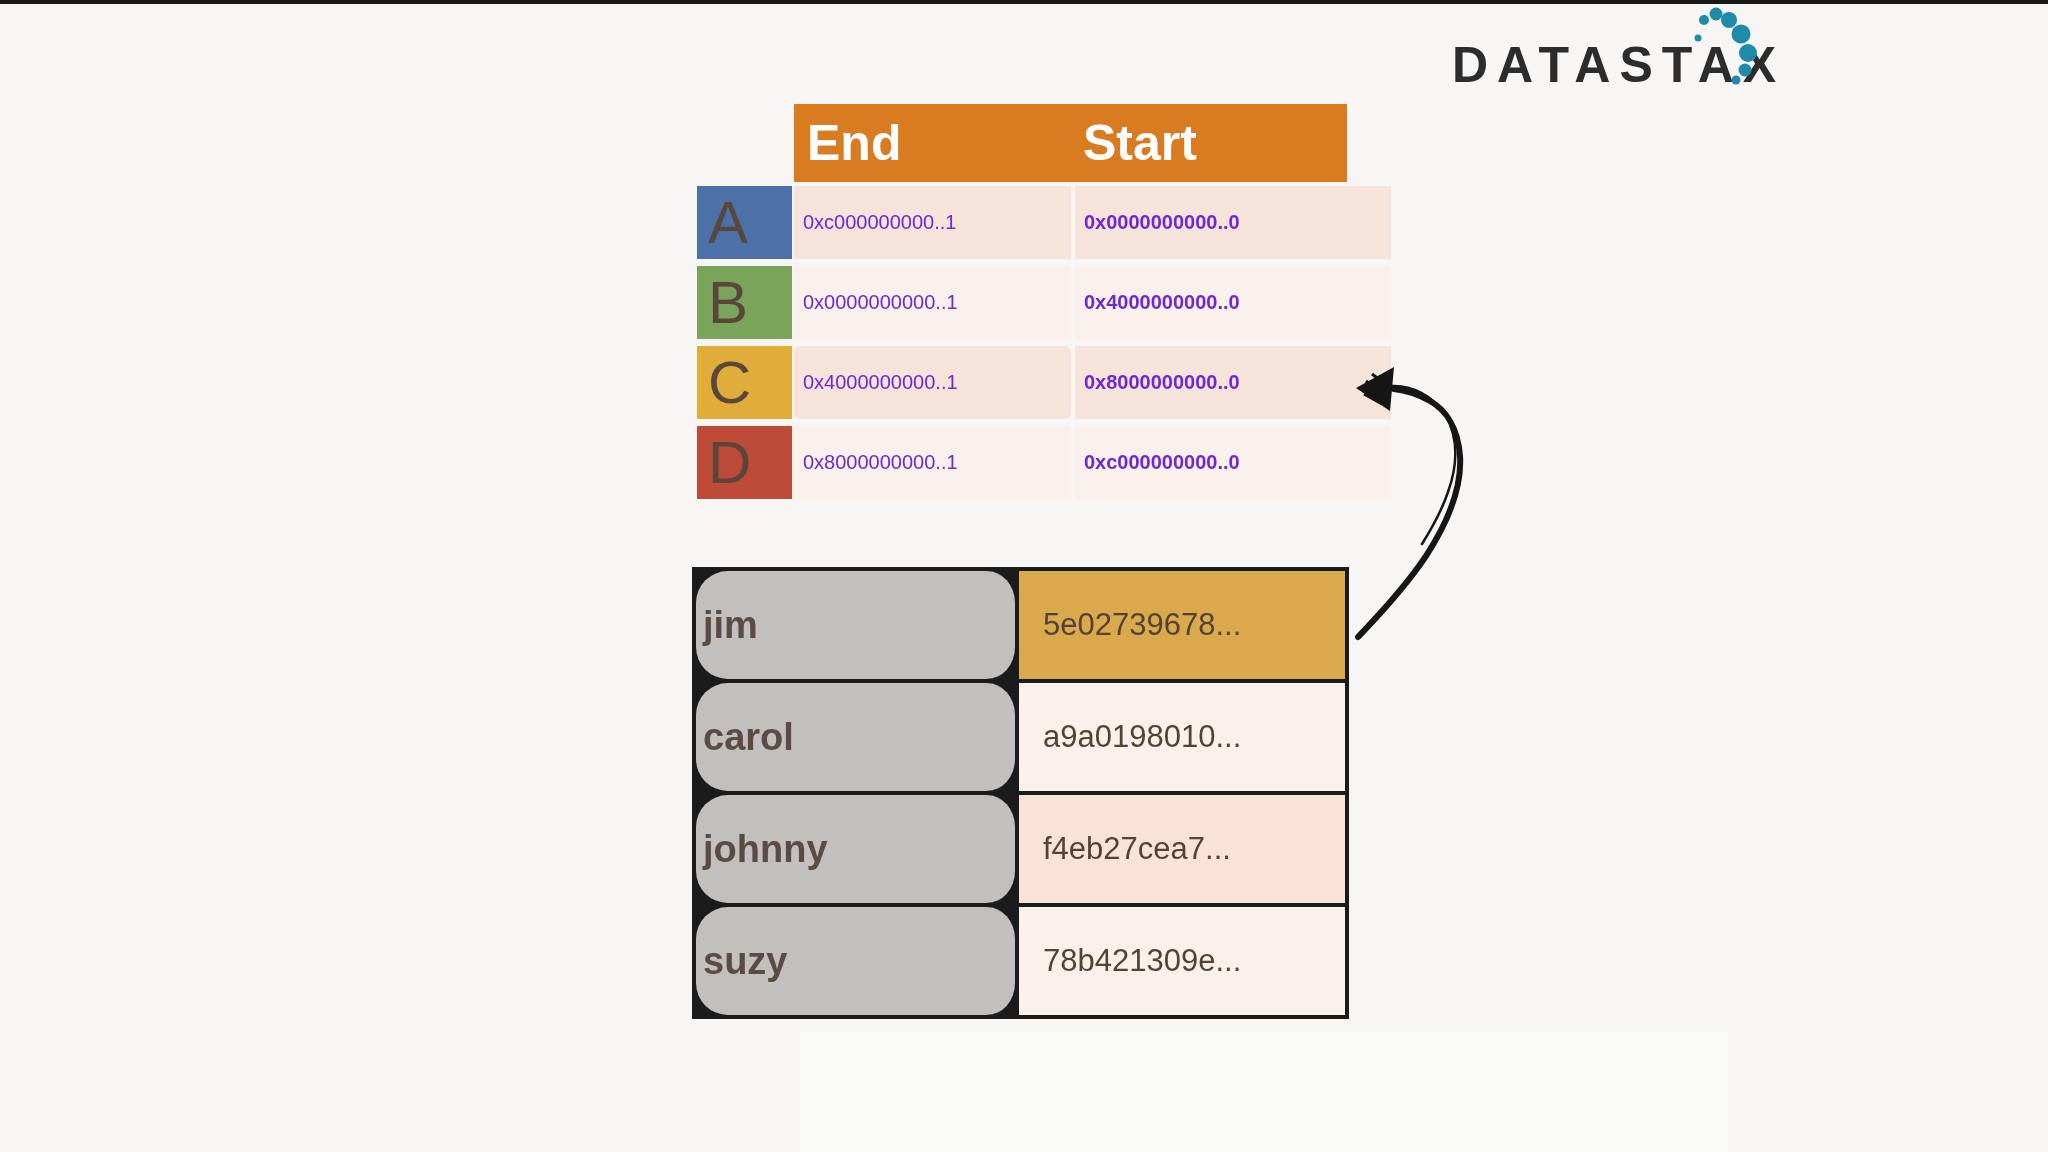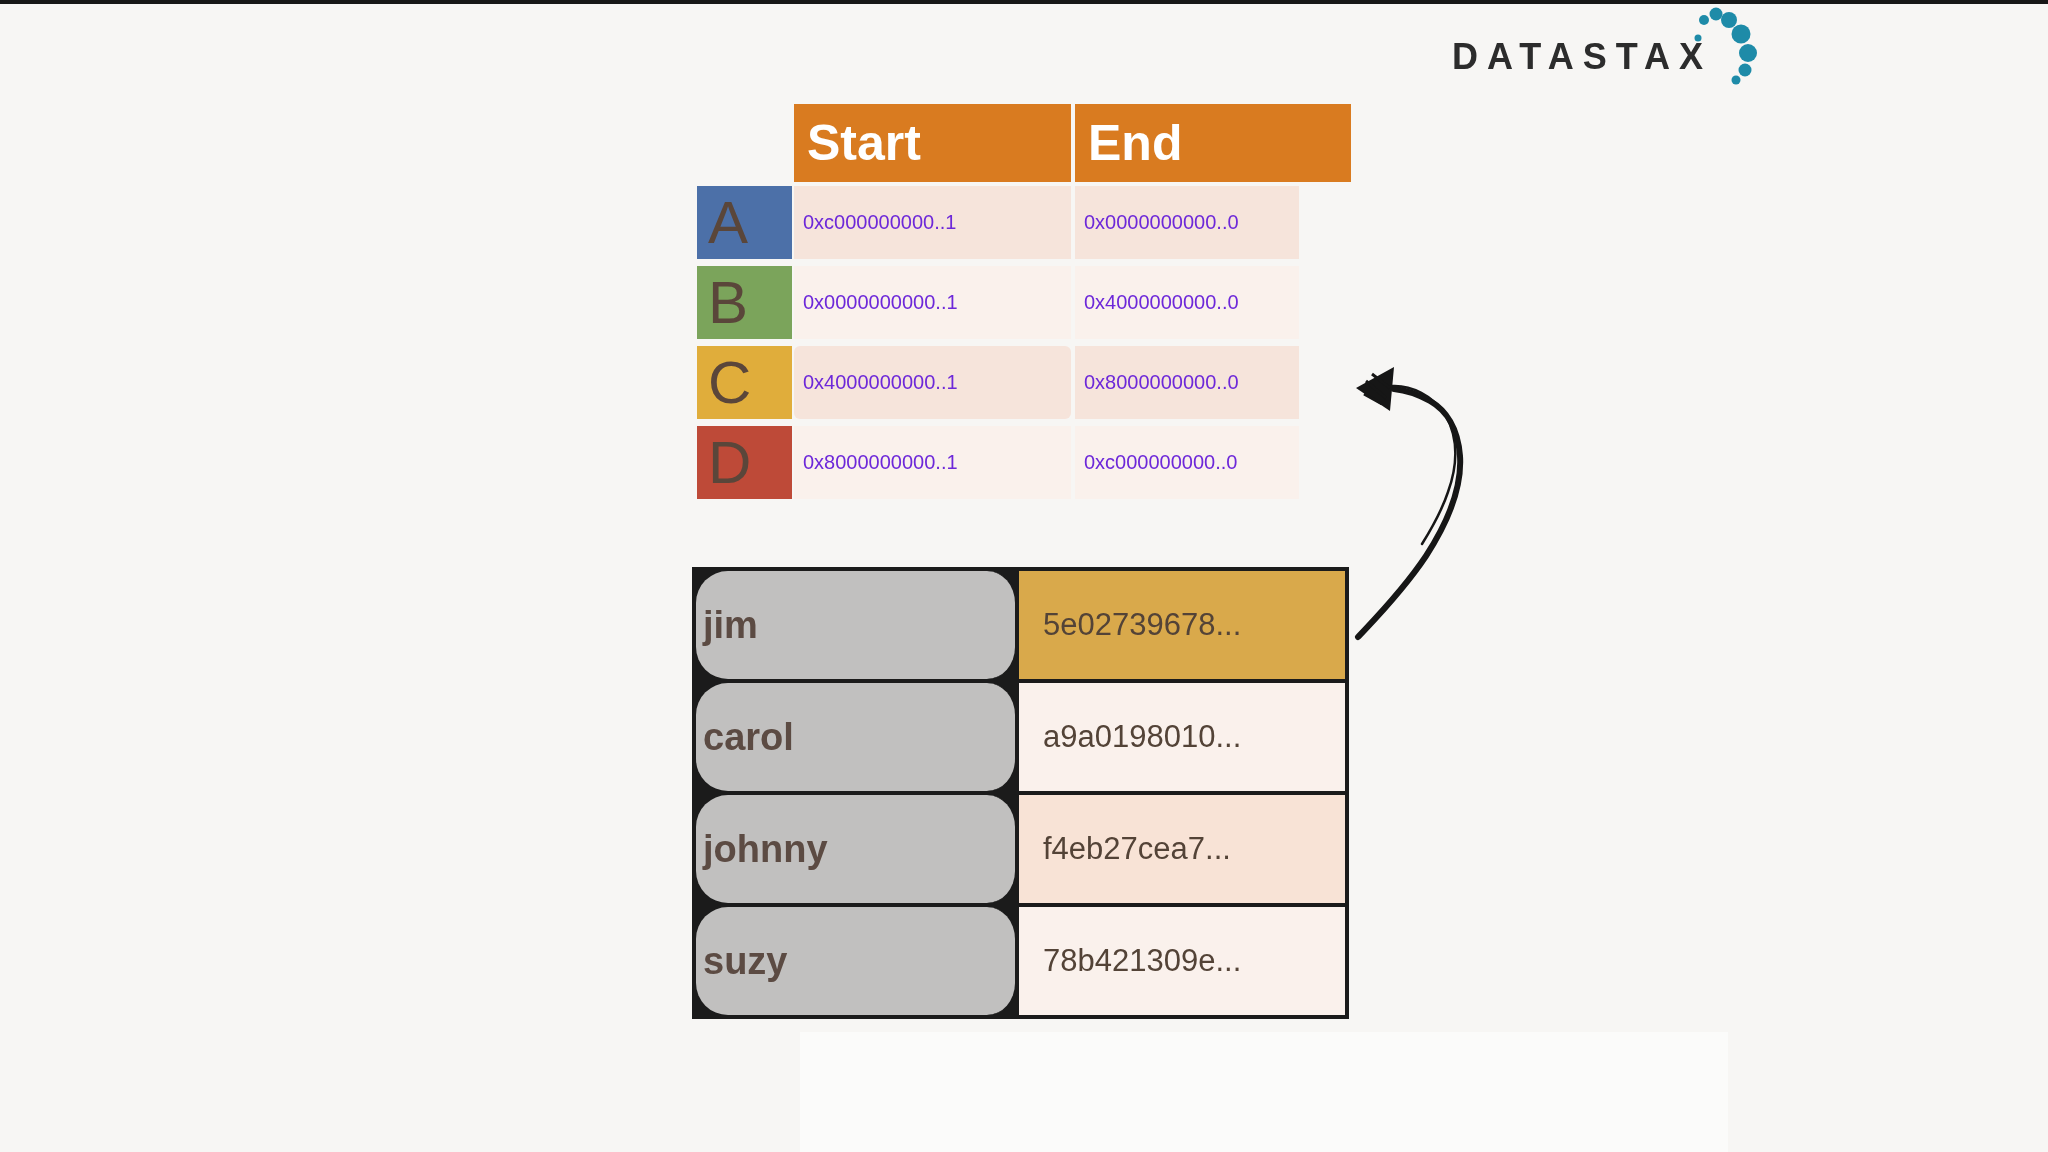--- a/index.html
+++ b/index.html
@@ -17,54 +17,54 @@
   .tt-head{height:78px;display:flex;align-items:center;
     color:#ffffff;font-size:50px;font-weight:bold;padding-left:13px;box-sizing:border-box;}
   .tt-head.start{width:277px;margin-right:4px;}
   .tt-head.end{width:276px;}
   .tt-row{display:flex;margin-bottom:7px;}
   .tt-node{width:95px;height:73px;margin-right:2px;display:flex;align-items:center;
     font-size:60px;color:#5a463a;padding-left:11px;box-sizing:border-box;}
   .tt-cell{height:73px;display:flex;align-items:center;
     font-size:20px;color:#6d28d9;padding-left:9px;box-sizing:border-box;}
   .tt-cell.start{width:277px;margin-right:4px;}
-  .tt-cell.end{width:224px;}
+  .tt-cell.end{width:316px;font-weight:bold;}
 
   
   .hash-table{position:absolute;left:692px;top:567px;border:4px solid #1b1b1b;background:#1b1b1b;}
   .ht-row{display:flex;height:108px;border-bottom:4px solid #1b1b1b;}
   .ht-row:last-child{border-bottom:none;}
   .ht-name{width:323px;border-right:4px solid #1b1b1b;background:#c1c0bf;
     display:flex;align-items:center;font-size:38px;font-weight:bold;color:#5c4b43;
     padding-left:7px;box-sizing:border-box;border-radius:32px;}
   .ht-hash{width:326px;display:flex;align-items:center;
     font-size:31px;color:#534337;padding-left:24px;box-sizing:border-box;}
 
   
   .arrow-svg{position:absolute;left:0;top:0;width:2048px;height:1152px;pointer-events:none;}
 
   
   .logo{position:absolute;left:1452px;top:36px;}
-  .logo-text{font-size:36px;font-weight:bold;letter-spacing:9px;color:#2c2c2c;}
+  .logo-text{font-size:50px;font-weight:bold;letter-spacing:9px;color:#2c2c2c;}
   .logo-dots{position:absolute;left:1685px;top:6px;}
 
   
   .bottom-glow{position:absolute;left:800px;top:1032px;width:928px;height:120px;
     background:rgba(255,255,255,0.5);}
 </style>
 </head>
 <body>
 
 <div class="top-bar"></div>
 
 <div class="token-table">
   <div class="tt-header-row">
     <div class="tt-spacer"></div>
+    <div class="tt-head end" style="background-color: rgb(217, 123, 32);">End</div>
     <div class="tt-head start" style="background-color: rgb(217, 123, 32);">Start</div>
-    <div class="tt-head end" style="background-color: rgb(217, 123, 32);">End</div>
   </div>
 
   <div class="tt-row">
     <div class="tt-node" style="background-color: rgb(76, 112, 168);">A</div>
     <div class="tt-cell start" style="background-color: rgb(246, 228, 219);">0xc000000000..1</div>
     <div class="tt-cell end" style="background-color: rgb(246, 228, 219);">0x0000000000..0</div>
   </div>
 
   <div class="tt-row">
     <div class="tt-node" style="background-color: rgb(123, 164, 91);">B</div>

